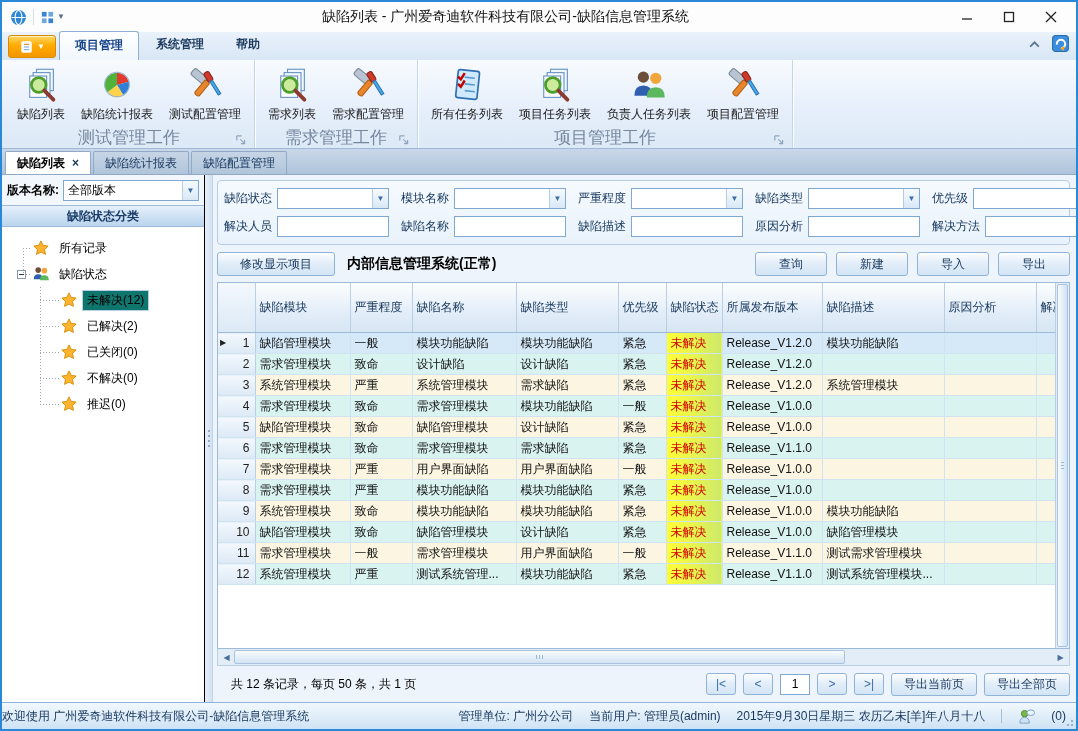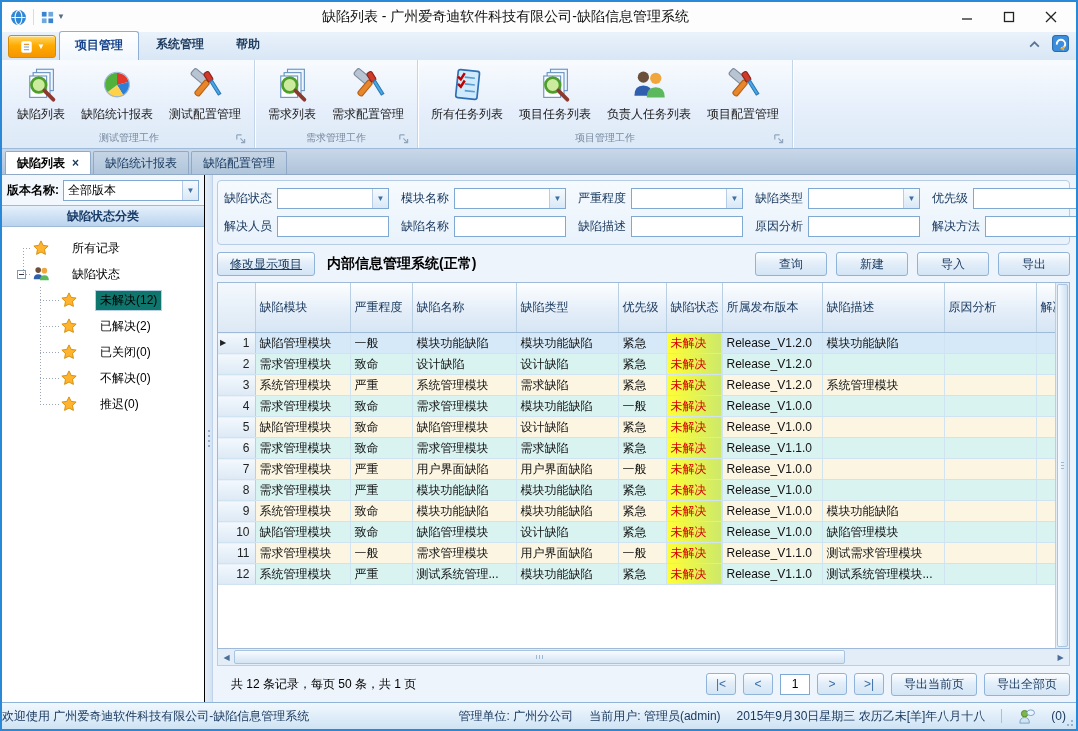--- a/index.html
+++ b/index.html
@@ -23,40 +23,40 @@
   .ribbon-right{margin-left:auto;display:flex;align-items:center;gap:10px;padding-bottom:4px;}
 
   
   .ribbon-body{height:89px;flex:0 0 89px;background:linear-gradient(#f8fbfe,#e6effb 55%,#dce9f6);display:flex;border-bottom:1px solid #9ebad8;padding-left:2px;}
   .rgroup{display:flex;flex-direction:column;border-right:1px solid #c3d5e8;box-shadow:1px 0 0 #ffffff;position:relative;padding:3px 6px 0;}
   .rbtns{flex:1;display:flex;align-items:flex-start;gap:2px;}
   .rbigbtn{display:flex;flex-direction:column;align-items:center;padding:4px 7px 2px;border-radius:3px;cursor:default;}
   .ricon{width:36px;height:36px;display:block;}
   .ricon svg{width:100%;height:100%;display:block;}
   .rbigbtn .lbl{margin-top:3px;white-space:nowrap;color:#1a1a1a;}
-  .rlabel{height:18px;text-align:center;color:#76879e;font-size:10px;line-height:16px;position:relative;padding:0 14px;}
+  .rlabel{height:18px;text-align:center;color:#76879e;font-size:17px;line-height:16px;position:relative;padding:0 14px;}
   .launcher{position:absolute;right:1px;bottom:3px;width:12px;height:12px;opacity:.8;}
   .launcher svg{width:100%;height:100%;}
 
   
   .doc-tabs{height:26px;flex:0 0 26px;background:linear-gradient(#c9d8e9,#aec3da);display:flex;align-items:flex-end;padding-left:3px;gap:2px;border-bottom:1px solid #8fa9c7;}
   .dtab{height:23px;display:flex;align-items:center;padding:0 11px;background:linear-gradient(#c6d5e6,#b0c5db);border:1px solid #8fa9c7;border-bottom:none;border-radius:2px 2px 0 0;color:#16365c;gap:7px;white-space:nowrap;}
   .dtab.active{background:#ffffff;color:#000;font-weight:bold;}
   .dtab .close{font-weight:bold;color:#16365c;font-size:12px;line-height:1;}
 
   
   .workspace{flex:1;display:flex;min-height:0;background:#eef4fb;}
   .sidebar{width:203px;flex:0 0 203px;background:#fff;border-right:1px solid #000000;display:flex;flex-direction:column;}
   .version-row{height:30px;flex:0 0 30px;display:flex;align-items:center;padding:0 5px;gap:4px;background:#f2f7fd;}
   .version-row label{font-weight:bold;color:#000;white-space:nowrap;}
   .selectbox{flex:1;height:21px;background:#fff;border:1px solid #7fa8d2;display:flex;align-items:center;padding-left:4px;color:#000;}
   .arrowbox{margin-left:auto;width:16px;height:100%;border-left:1px solid #b7cde5;background:linear-gradient(#f6fafd,#d9e8f6);display:flex;align-items:center;justify-content:center;color:#3b6ea5;font-size:8px;flex:0 0 16px;}
   .panel-header{height:22px;flex:0 0 22px;background:linear-gradient(#e5f0fb,#bad4ee);border-top:1px solid #9ebad8;border-bottom:1px solid #9ebad8;text-align:center;line-height:21px;font-weight:bold;color:#173a66;}
   .tree{flex:1;position:relative;padding:8px 0 0 14px;overflow:hidden;background:#fff;}
-  .titem{display:flex;align-items:center;height:26px;gap:18px;position:relative;}
+  .titem{display:flex;align-items:center;height:26px;gap:5px;position:relative;}
   .titem.lvl1{margin-left:16px;}
   .titem.lvl2{margin-left:44px;}
   .titem .ticon{width:18px;height:18px;flex:0 0 18px;}
   .titem .ticon svg{width:100%;height:100%;}
   .tlabel{padding:1px 4px;color:#000;white-space:nowrap;}
   .titem.selected .tlabel{background:#0f766e;outline:1px solid #b9cfe6;}
   .titem.lvl2::before{content:"";position:absolute;left:-20px;top:13px;width:20px;height:1px;
      background-image:repeating-linear-gradient(90deg,#9aa6b5 0 1px,transparent 1px 3px);}
   .titem.lvl1::before{content:"";position:absolute;left:-9px;top:13px;width:9px;height:1px;
      background-image:repeating-linear-gradient(90deg,#9aa6b5 0 1px,transparent 1px 3px);}
@@ -76,21 +76,21 @@
   .fgap{width:12px;flex:0 0 12px;}
   .fselect{height:21px;border:1px solid #7fa8d2;background:#fff;display:flex;width:112px;flex:0 0 112px;}
   .fselect.wide{width:140px;flex:0 0 140px;}
   .fselect .val{flex:1;}
   .finput{height:21px;width:112px;flex:0 0 112px;border:1px solid #7fa8d2;background:#fff;font:inherit;padding:0 3px;}
   .finput.wide{width:140px;flex:0 0 140px;}
 
   
   .action-row{display:flex;align-items:center;margin-top:6px;gap:12px;flex:0 0 26px;}
   .btn{background:linear-gradient(#fdfeff,#e3eef9 45%,#d3e5f5);border:1px solid #8fb3d9;border-radius:3px;color:#16365c;font:inherit;height:24px;display:inline-flex;align-items:center;justify-content:center;}
-  .modify-btn{width:98px;text-decoration:underline;}
+  .modify-btn{width:118px;}
   .sys-title{font-weight:bold;font-size:14px;color:#000;white-space:nowrap;}
   .action-right{margin-left:auto;display:flex;gap:9px;}
   .abtn{width:72px;}
 
   
   .grid-area{flex:1;display:flex;margin-top:5px;min-height:0;border:1px solid #9ebad8;background:#fff;}
   .grid-clip{flex:1;overflow:hidden;}
   table{border-collapse:collapse;table-layout:fixed;}
   thead th{background:linear-gradient(#fdfeff,#e2edf8 60%,#d7e5f3);border-right:1px solid #b9cfe4;border-bottom:1px solid #9ebad8;color:#16365c;font-weight:normal;text-align:left;padding:16px 4px;height:22px;white-space:nowrap;overflow:hidden;}
   tbody td{height:21px;border-right:1px solid #cfe3f1;border-bottom:1px solid #cfe3f1;padding:0 4px;white-space:nowrap;overflow:hidden;color:#111;}

